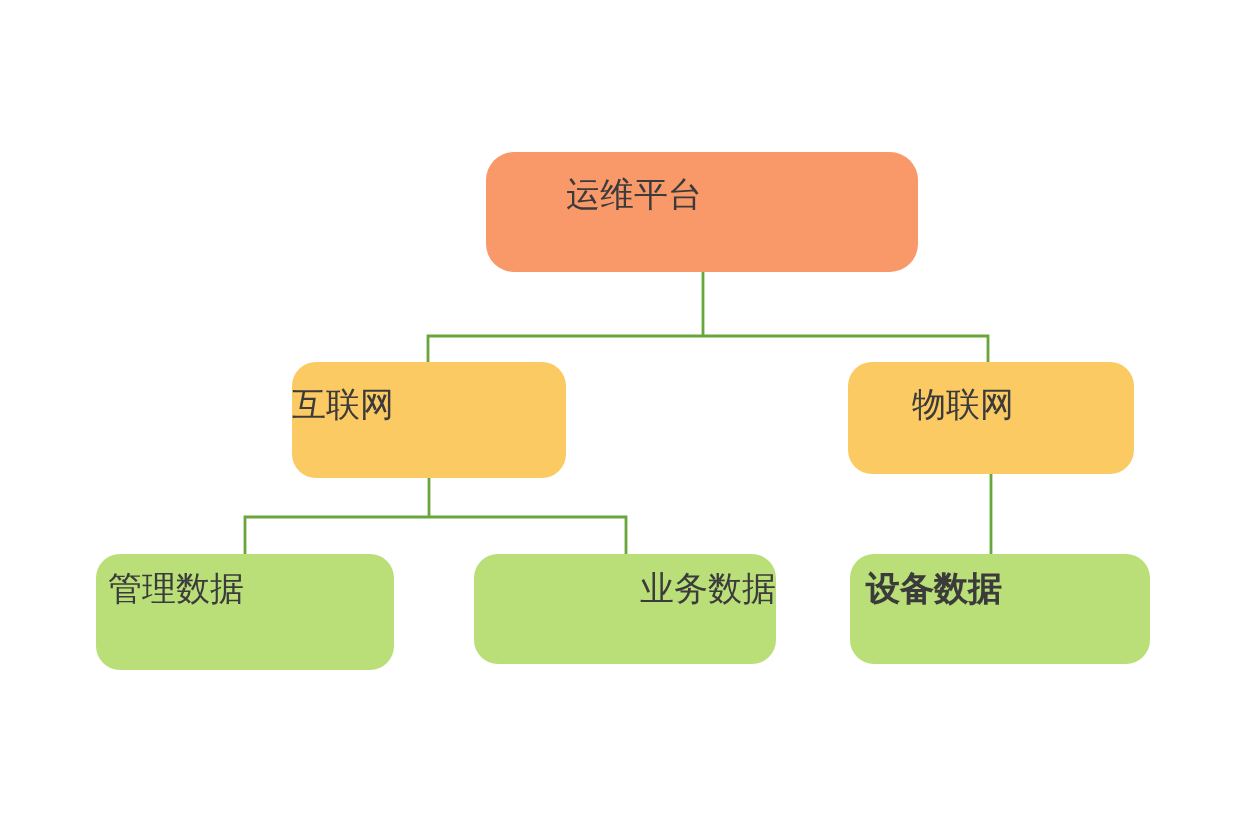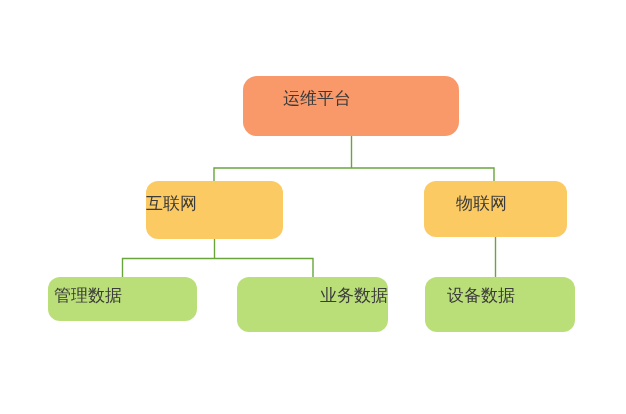--- a/index.html
+++ b/index.html
@@ -48,36 +48,37 @@
     padding: 12px 0 0 0;
   }
   .node-iot {
     left: 424px; top: 181px;
     width: 143px; height: 56px;
     background: var(--level2-fill, #FCCA62);
     padding: 12px 0 0 32px;
   }
   .node-management {
     left: 48px; top: 277px;
-    width: 149px; height: 44px;
+    width: 149px; height: 58px;
     background: var(--level3-fill, #BADF79);
     padding: 8px 0 0 6px;
   }
   .node-business {
     left: 237px; top: 277px;
     width: 151px; height: 55px;
     background: var(--level3-fill, #BADF79);
     padding: 8px 0 0 6px;
     text-align: right;
   }
   .node-device {
     left: 425px; top: 277px;
     width: 150px; height: 55px;
     background: var(--level3-fill, #BADF79);
-    padding: 8px 0 0 22px;
+    padding: 8px 0 0 8px;
+    font-weight: bold;
   }
 </style>
 </head>
 <body>
 
 <div id="canvas">
 
   <svg id="connector-layer" viewBox="0 0 626 414" xmlns="http://www.w3.org/2000/svg">
     <path d="M351.5 136 V168"></path>
     <path d="M214 181 V168 H494 V181"></path>

